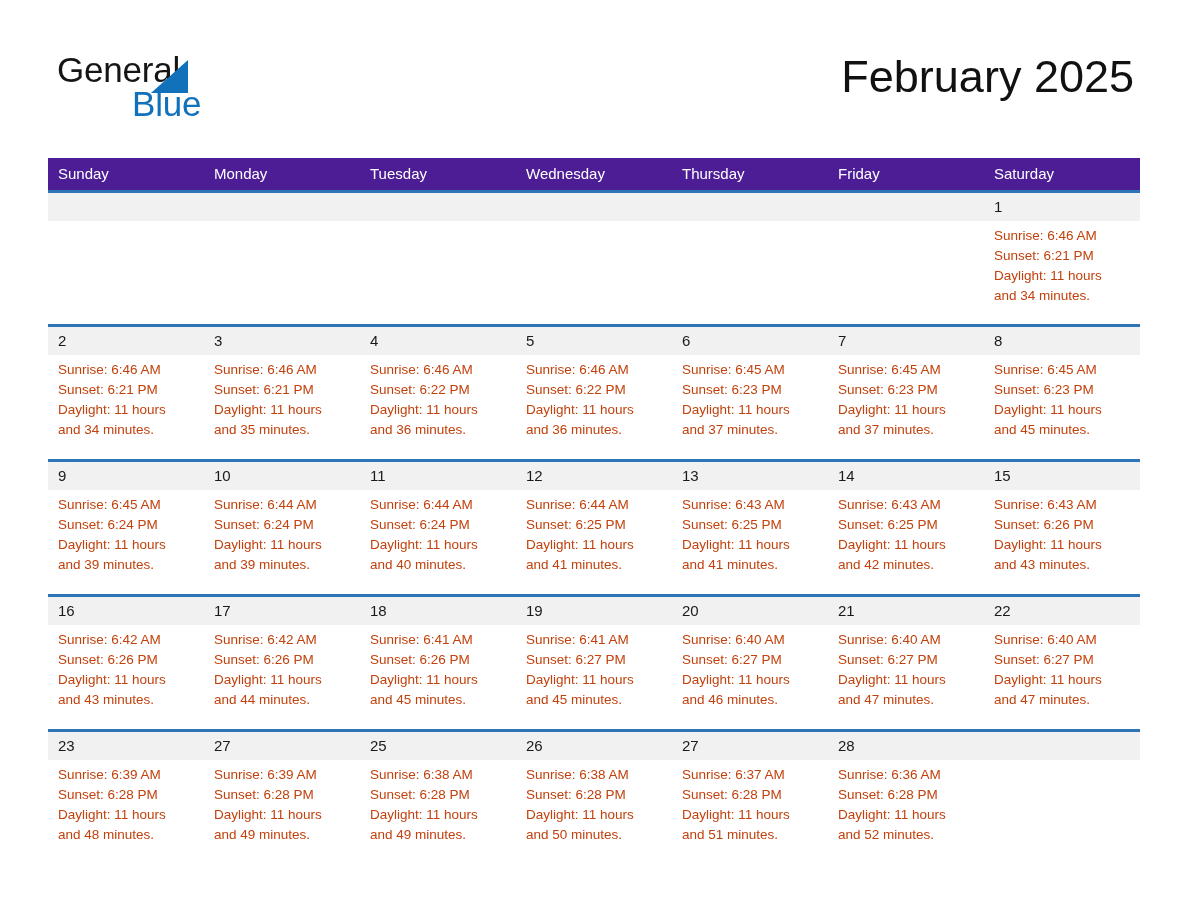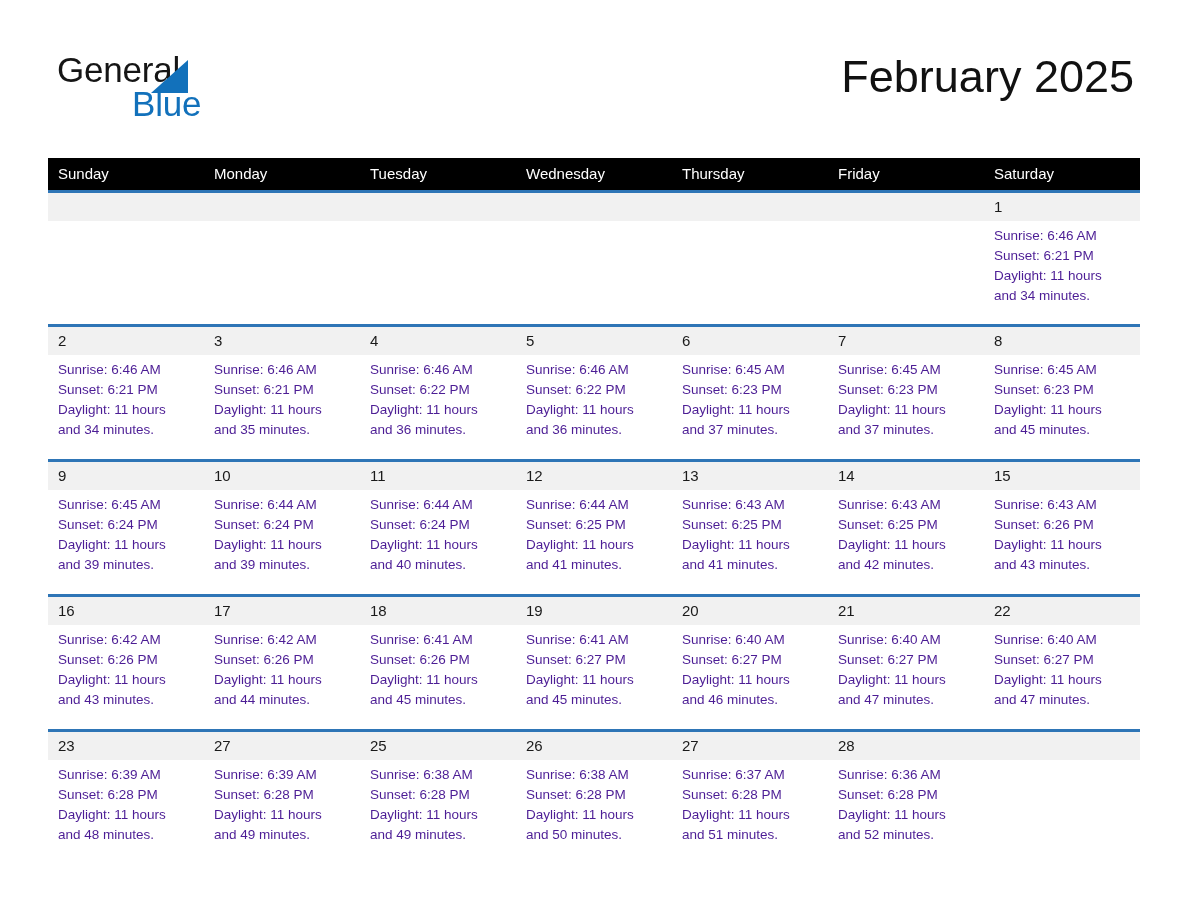--- a/index.html
+++ b/index.html
@@ -80,21 +80,21 @@
   
   .cal {
     position: absolute;
     left: 48px;
     top: 158px;
     width: 1092px;
     border-collapse: collapse;
     table-layout: fixed;
   }
   .cal th {
-    background: #000000;
+    background: #4c1d95;
     color: #ffffff;
     font-size: 15px;
     font-weight: normal;
     text-align: left;
     padding: 7px 0 8px 10px;
     height: 30px;
     width: 156px;
   }
   .cal td {
     vertical-align: top;
@@ -113,21 +113,21 @@
     padding: 5px 0 5px 10px;
     line-height: 18px;
     height: 28px;
   }
   .daynum.blank { color: transparent; }
 
   .info {
     padding: 5px 8px 0 10px;
     font-size: 13.5px;
     line-height: 20px;
-    color: #4c1d95;
+    color: #c2410c;
   }
   .info div { white-space: nowrap; }
 </style>
 </head>
 <body>
 
 <div class="page">
 
   <div class="top">
 

